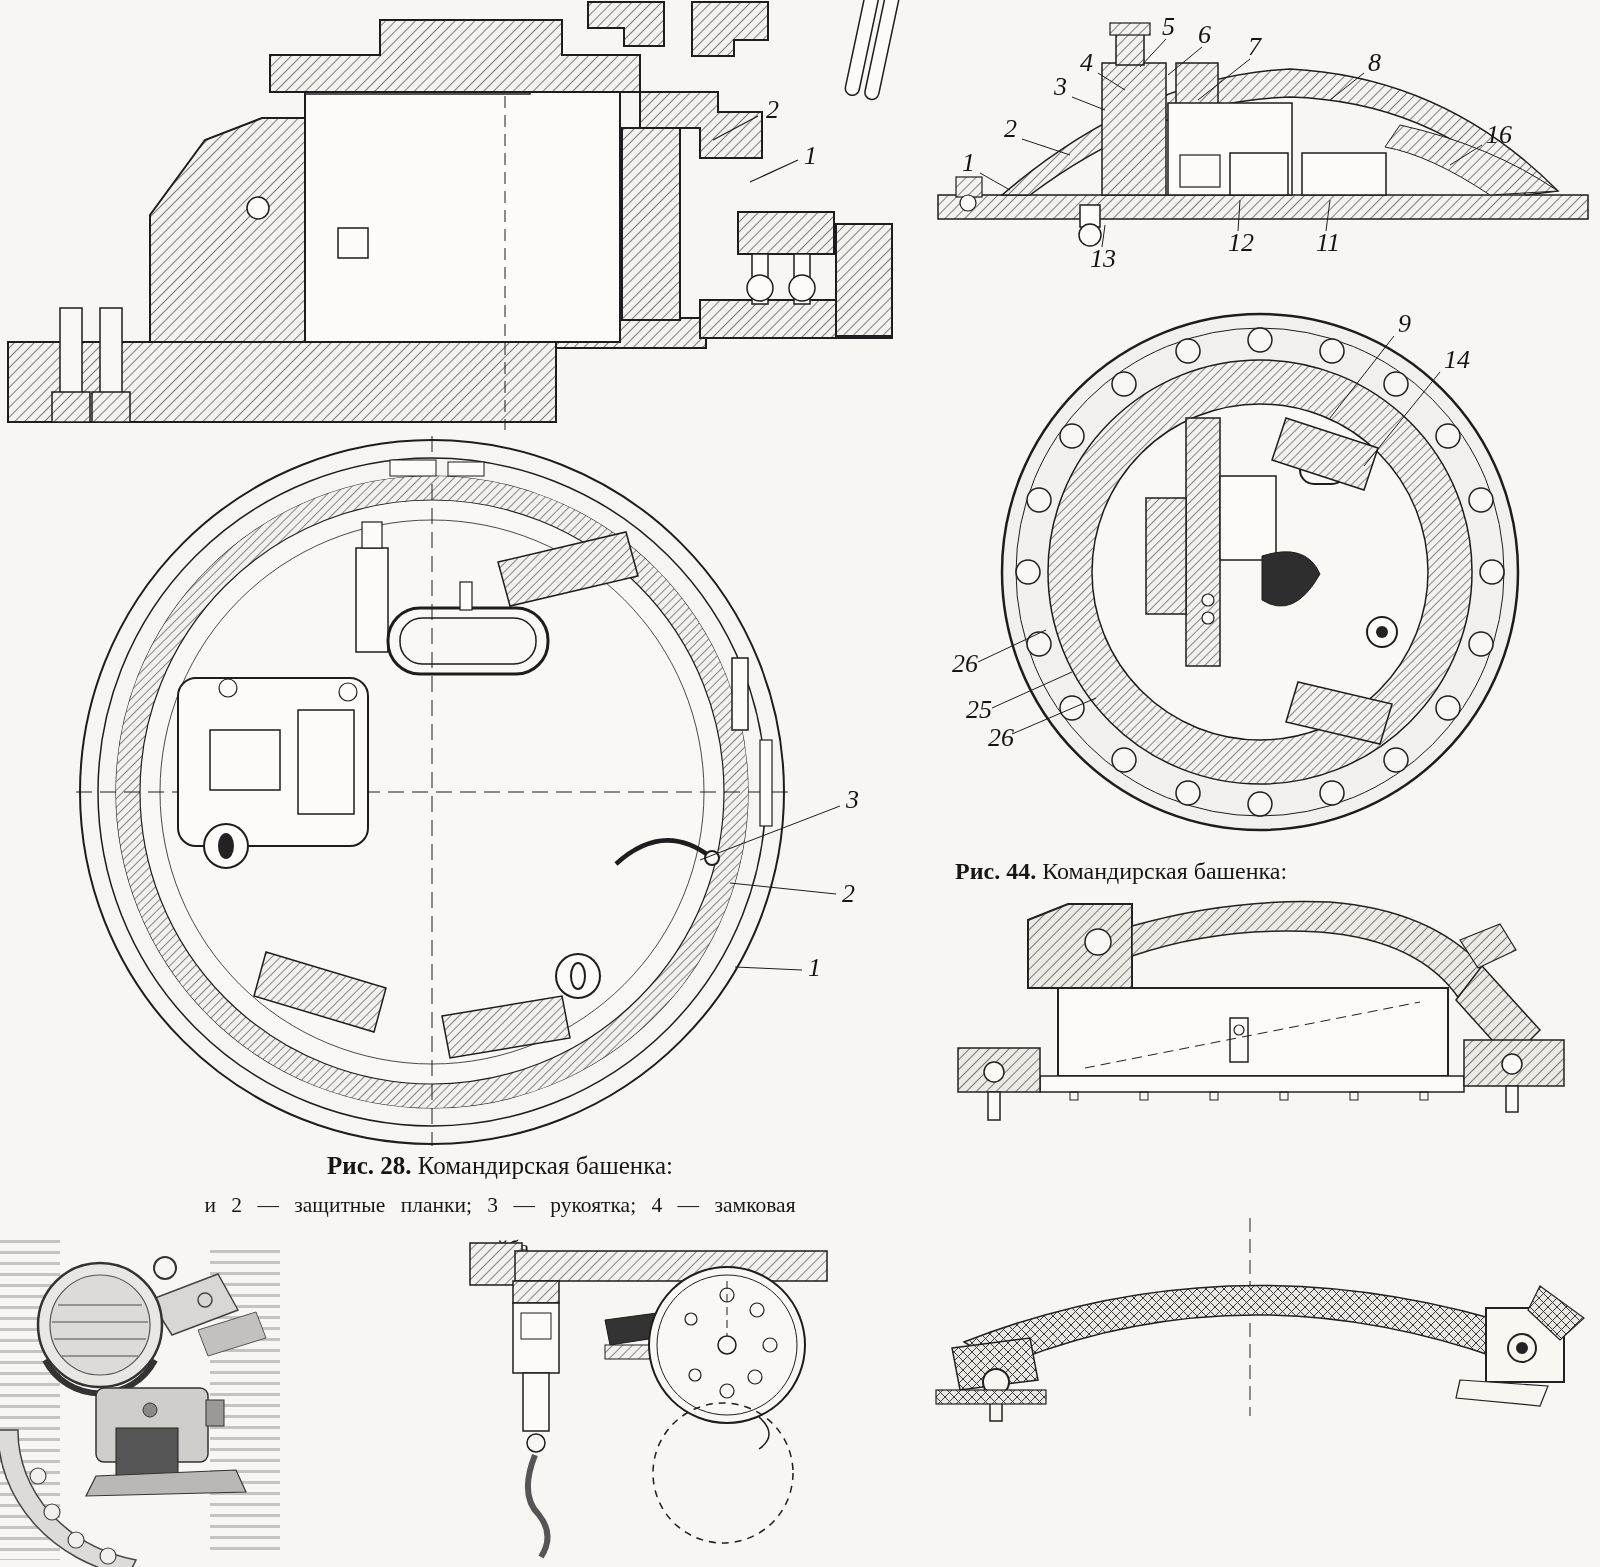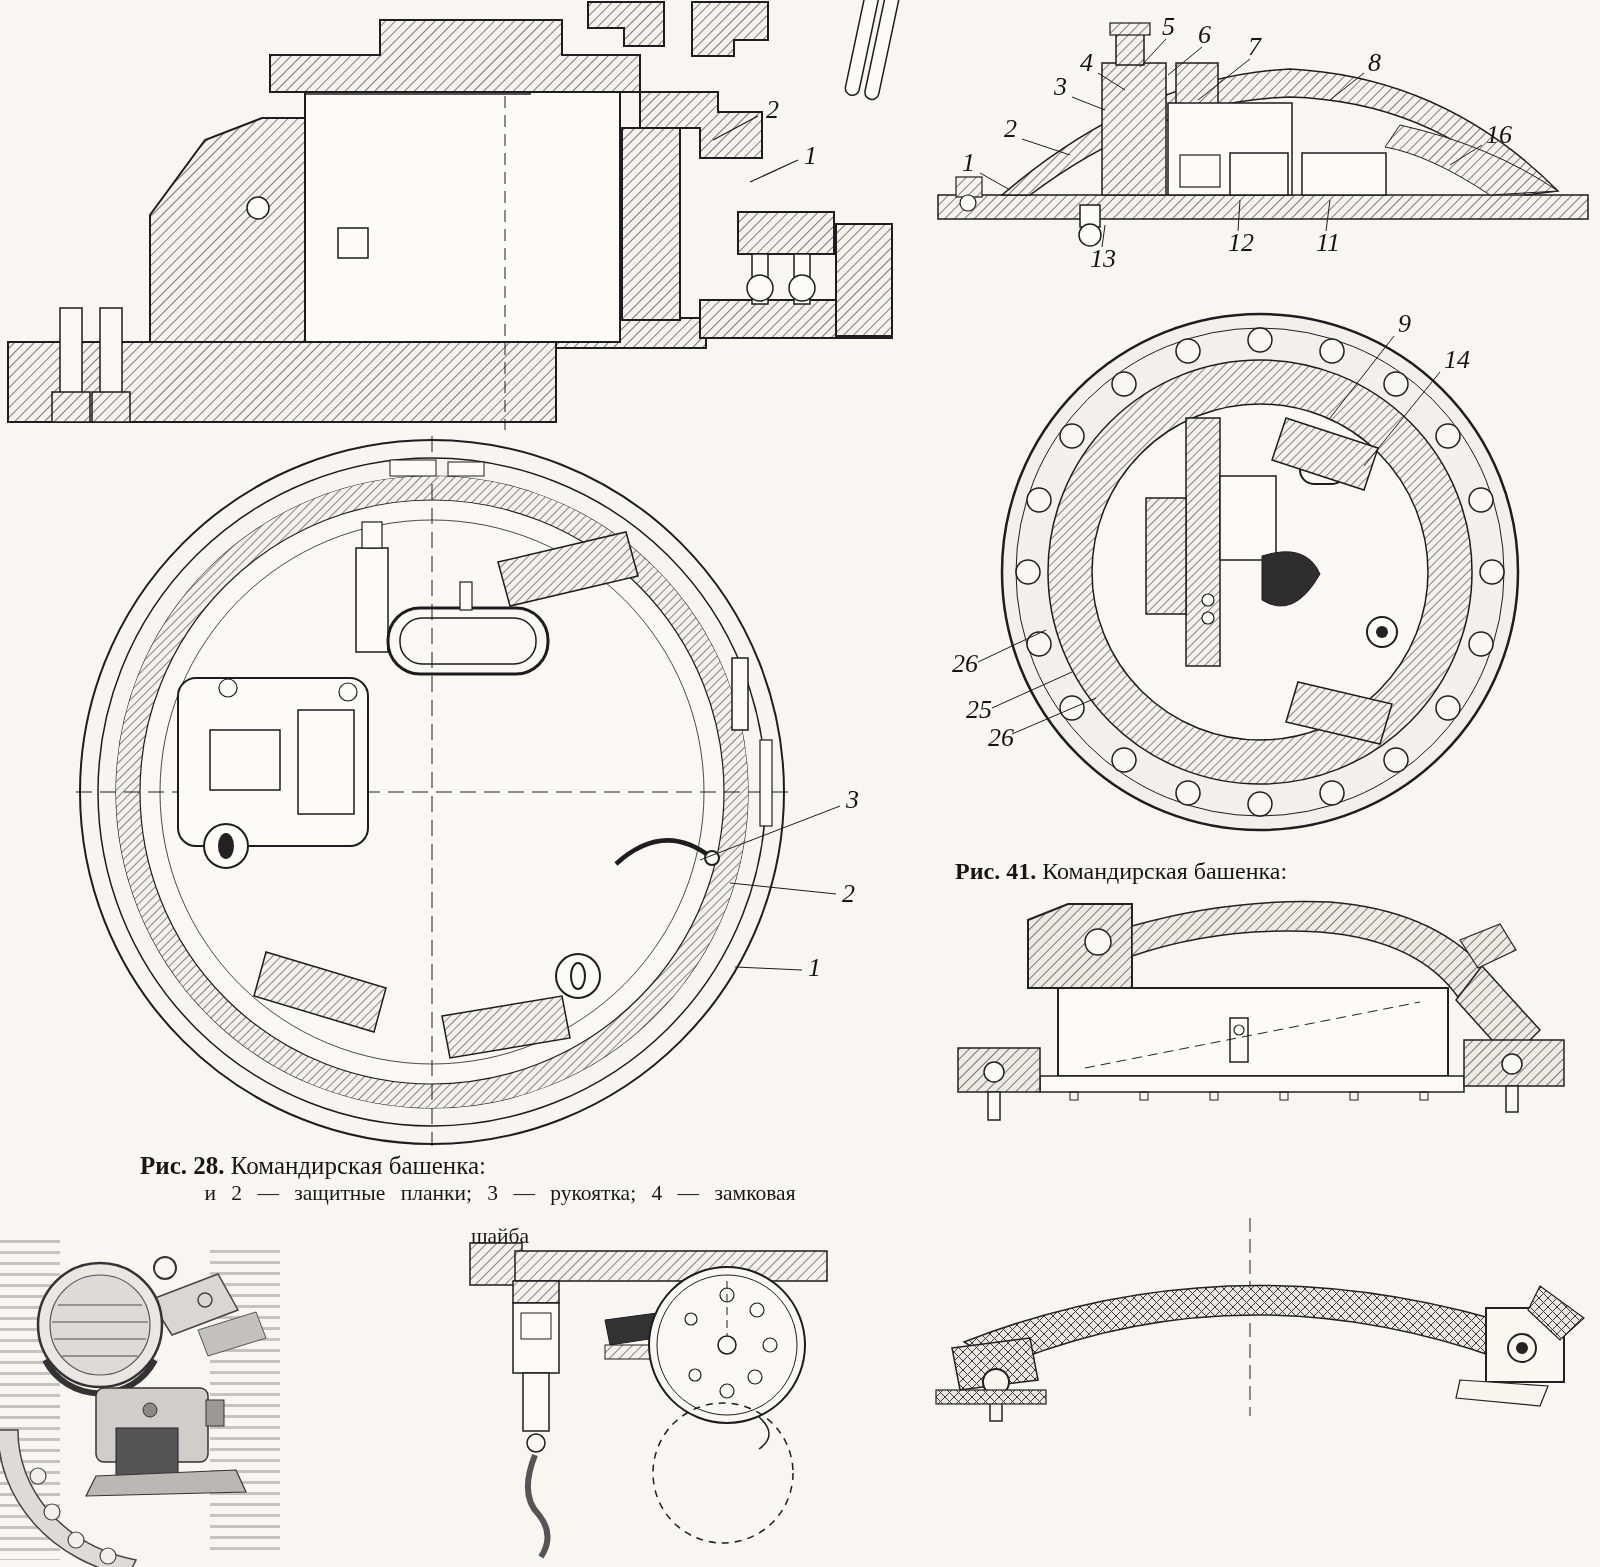--- a/index.html
+++ b/index.html
@@ -3,22 +3,22 @@
 <meta charset="utf-8">
 <style>
   html,body{margin:0;padding:0;background:#e8e7e3;}
   #page{position:relative;width:1600px;height:1567px;background:#f7f6f2;overflow:hidden;
         font-family:"Liberation Serif", serif;color:#1d1d1d;}
   .abs{position:absolute;}
   svg{display:block;}
   svg text.callout{font-family:"Liberation Serif", serif;font-style:italic;font-size:26px;fill:#141414;}
   .caption{color:#161616;}
   .caption .fig-label{font-weight:bold;}
-  .cap-title{font-size:25px;font-family:Liberation Serif, serif;}
-  .cap-body{font-size:21.5px;text-align:center;word-spacing:10px;margin-top:0;line-height:1.25;}
+  .cap-title{font-size:25px;text-align:center;font-family:Liberation Serif, serif;}
+  .cap-body{font-size:21.5px;text-align:center;word-spacing:10px;margin-top:12px;line-height:1.25;}
   .cap-left{font-size:24px;text-align:left;}
   .textnoise{position:absolute;opacity:.55;
     background:repeating-linear-gradient(180deg,#9b9a96 0 3px,transparent 3px 11px);}
 </style>
 </head>
 <body>
 
 <div id="page">
 
   <svg class="abs" style="left:0;top:0" width="900" height="440" viewBox="0 0 900 440">
@@ -187,21 +187,21 @@
       <line x1="146" y1="398" x2="62" y2="434" stroke-width="1"></line>
     </g>
     <text class="callout" x="448" y="32">9</text>
     <text class="callout" x="494" y="68">14</text>
     <text class="callout" x="2" y="372">26</text>
     <text class="callout" x="16" y="418">25</text>
     <text class="callout" x="38" y="446">26</text>
   </svg>
 
   <div class="abs caption cap-left" style="left:955px;top:858px;width:600px">
-    <span class="fig-label">Рис. 41.</span>
+    <span class="fig-label">Рис. 44.</span>
     <span>Командирская башенка:</span>
   </div>
 
   <svg class="abs" style="left:60px;top:430px" width="840" height="720" viewBox="0 0 840 720">
     <defs>
       <pattern id="pd" patternUnits="userSpaceOnUse" width="6" height="6" patternTransform="rotate(45)">
         <rect width="6" height="6" fill="#f2f1ed"></rect>
         <line x1="0" y1="0" x2="0" y2="6" stroke="#2c2c2c" stroke-width="1.1"></line>
       </pattern>
     </defs>

